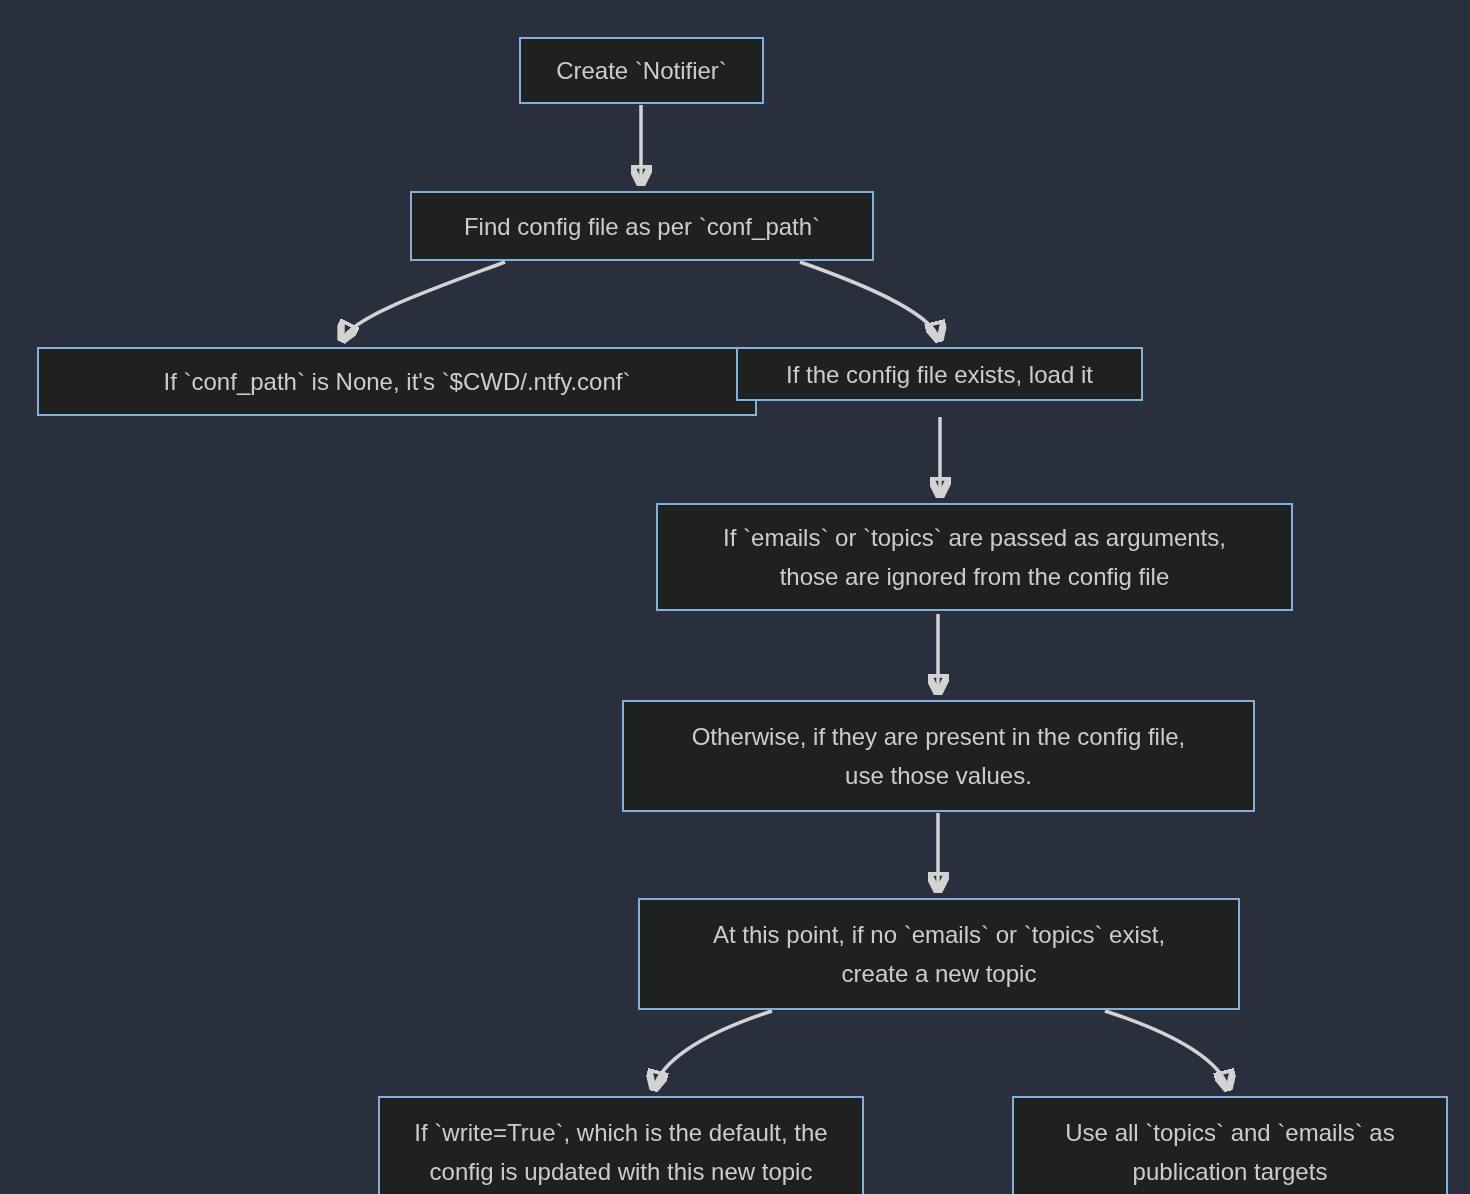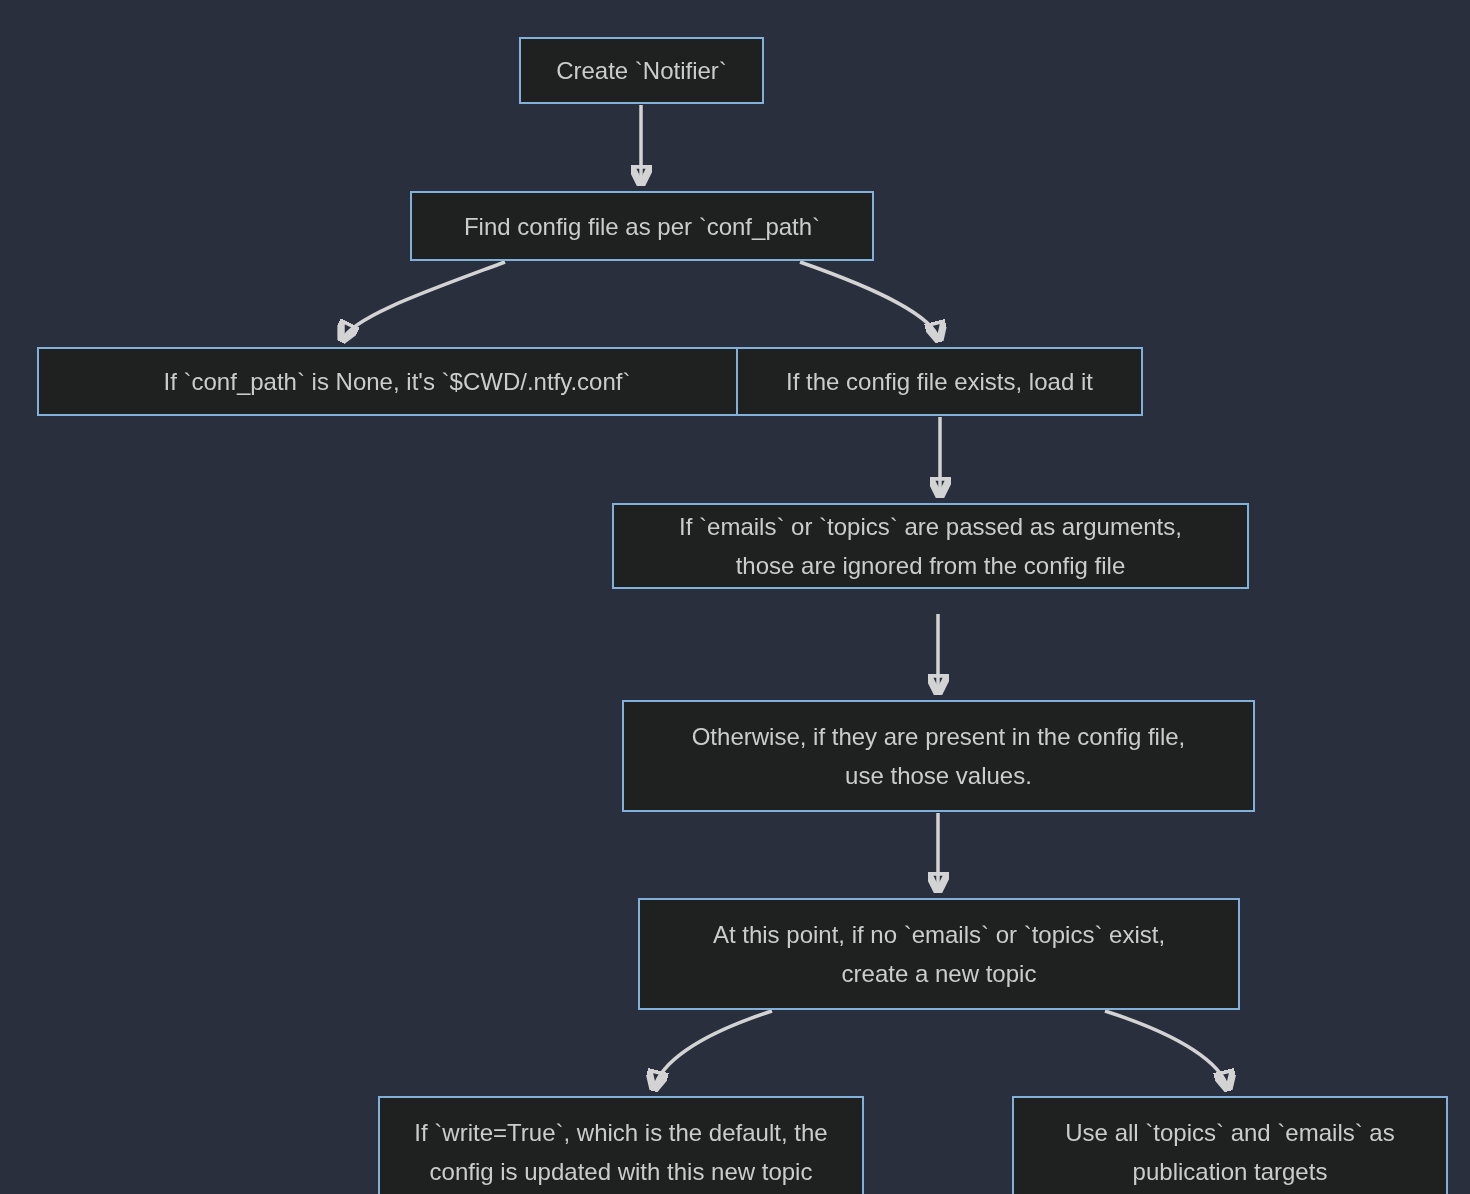--- a/index.html
+++ b/index.html
@@ -38,22 +38,22 @@
     justify-content: center;
     text-align: center;
     font-size: 24px;
     line-height: 39px;
     white-space: pre-line;
   }
   
   .n-create   { left: 519px;  top: 13px;   width: 245px; height: 67px; }
   .n-find     { left: 410px;  top: 167px;  width: 464px; height: 70px; }
   .n-default  { left: 37px;   top: 323px;  width: 720px; height: 69px; }
-  .n-load     { left: 736px;  top: 323px;  width: 407px; height: 69px; }
-  .n-args     { left: 612px;  top: 479px;  width: 637px; height: 86px; }
+  .n-load     { left: 736px;  top: 323px;  width: 407px; height: 54px; }
+  .n-args     { left: 656px;  top: 479px;  width: 637px; height: 108px; }
   .n-values   { left: 622px;  top: 676px;  width: 633px; height: 112px; }
   .n-newtopic { left: 638px;  top: 874px;  width: 602px; height: 112px; }
   .n-write    { left: 378px;  top: 1072px; width: 486px; height: 111px; }
   .n-publish  { left: 1012px; top: 1072px; width: 436px; height: 111px; }
 </style>
 </head>
 <body>
 
 <div class="canvas">
 

